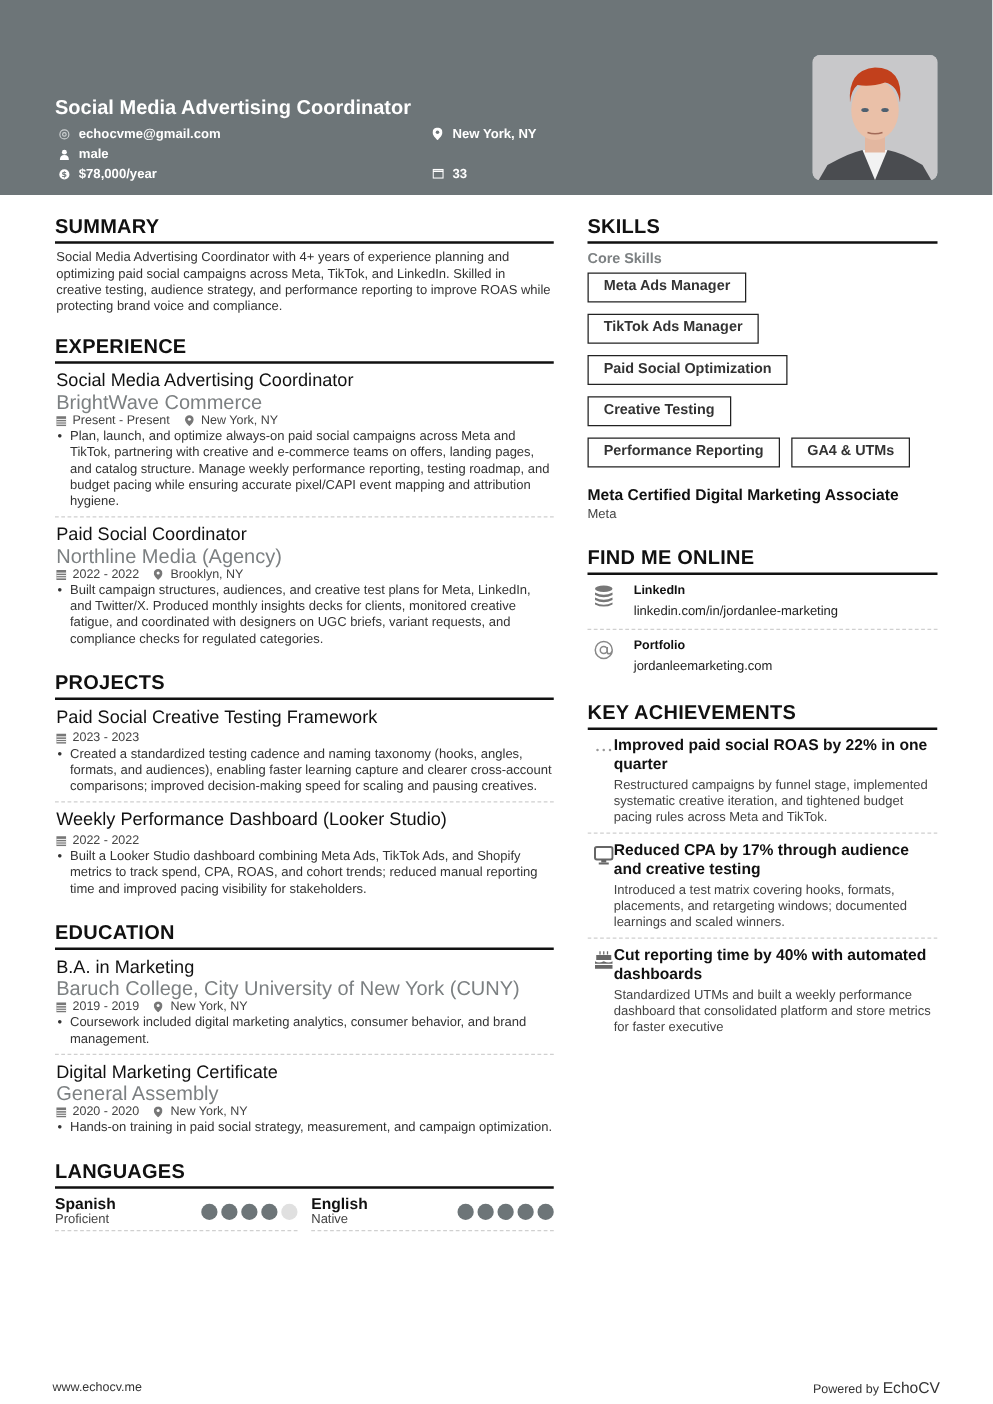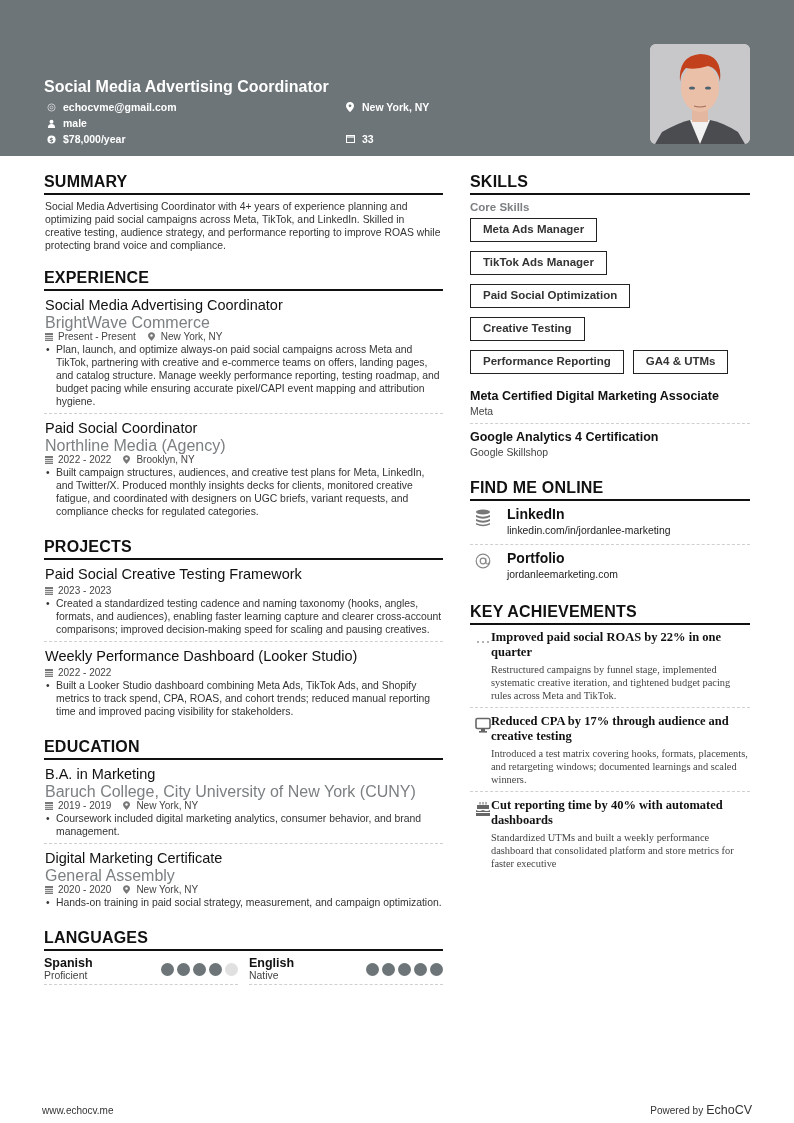--- a/index.html
+++ b/index.html
@@ -42,24 +42,24 @@
   .skill { border: 1.2px solid #222; padding: 0 12px; height: 24px; line-height: 21px; font-size: 11.5px; font-weight: 700; color: #333; }
 
   .cert { padding-bottom: 4px; margin-bottom: 5px; border-bottom: 1px dashed #d0d0d0; }
   .cert:last-child { border-bottom: none; }
   .cert-name { font-size: 12.5px; font-weight: 700; color: #111; line-height: 16px; }
   .cert-issuer { font-size: 10.4px; color: #444; line-height: 15px; }
 
   .online { display: flex; padding-bottom: 4px; margin-bottom: 5px; border-bottom: 1px dashed #d0d0d0; }
   .online:last-child { border-bottom: none; }
   .online .ic { width: 37px; display: flex; justify-content: flex-start; padding-left: 5px; padding-top: 3px; }
-  .online-name { font-size: 14px; font-weight: 700; color: #111; line-height: 16px; }
+  .online-name { font-size: 10px; font-weight: 700; color: #111; line-height: 16px; }
   .online-url { font-size: 10.4px; color: #222; line-height: 18px; }
 
-  .ach { display: flex; padding-bottom: 5px; margin-bottom: 6px; border-bottom: 1px dashed #d0d0d0; font-family: Liberation Serif, serif; }
+  .ach { display: flex; padding-bottom: 5px; margin-bottom: 6px; border-bottom: 1px dashed #d0d0d0; }
   .ach:last-child { border-bottom: none; }
   .ach .ic { width: 37px; padding-left: 5px; padding-top: 3px; }
   .ach-title { font-size: 12.5px; font-weight: 700; color: #111; line-height: 15px; }
   .ach-desc { font-size: 10.4px; color: #444; line-height: 13px; margin-top: 3px; }
 
   .footer-left { position: absolute; left: 42px; top: 1105px; font-size: 10px; color: #333; }
   .footer-right { position: absolute; right: 42px; top: 1103px; font-size: 10px; color: #333; display: flex; align-items: baseline; }
   .footer-right .brand { font-size: 12.5px; color: #333; margin-left: 3px; }
 </style>
 </head>
@@ -344,24 +344,20 @@
         <span class="skill">GA4 &amp; UTMs</span>
       </div>
     </div>
   </div>
 
   <div style="margin-bottom:14px;">
     <div class="cert">
       <div class="cert-name">Meta Certified Digital Marketing Associate</div>
       <div class="cert-issuer">Meta</div>
     </div>
-    <div class="cert">
-      <div class="cert-name">Google Analytics 4 Certification</div>
-      <div class="cert-issuer">Google Skillshop</div>
-    </div>
   </div>
 
   <div style="margin-bottom:14px;">
     <div class="section-title">FIND ME ONLINE</div>
     <div class="online">
       <div class="ic">
         <svg width="16" height="18" viewBox="0 0 16 18">
             <ellipse cx="8" cy="3" rx="7" ry="2.6" fill="#777"></ellipse>
             <path d="M1 6 Q8 9.5 15 6 L15 8 Q8 11.5 1 8 Z" fill="#777"></path>
             <path d="M1 10 Q8 13.5 15 10 L15 12 Q8 15.5 1 12 Z" fill="#777"></path>

